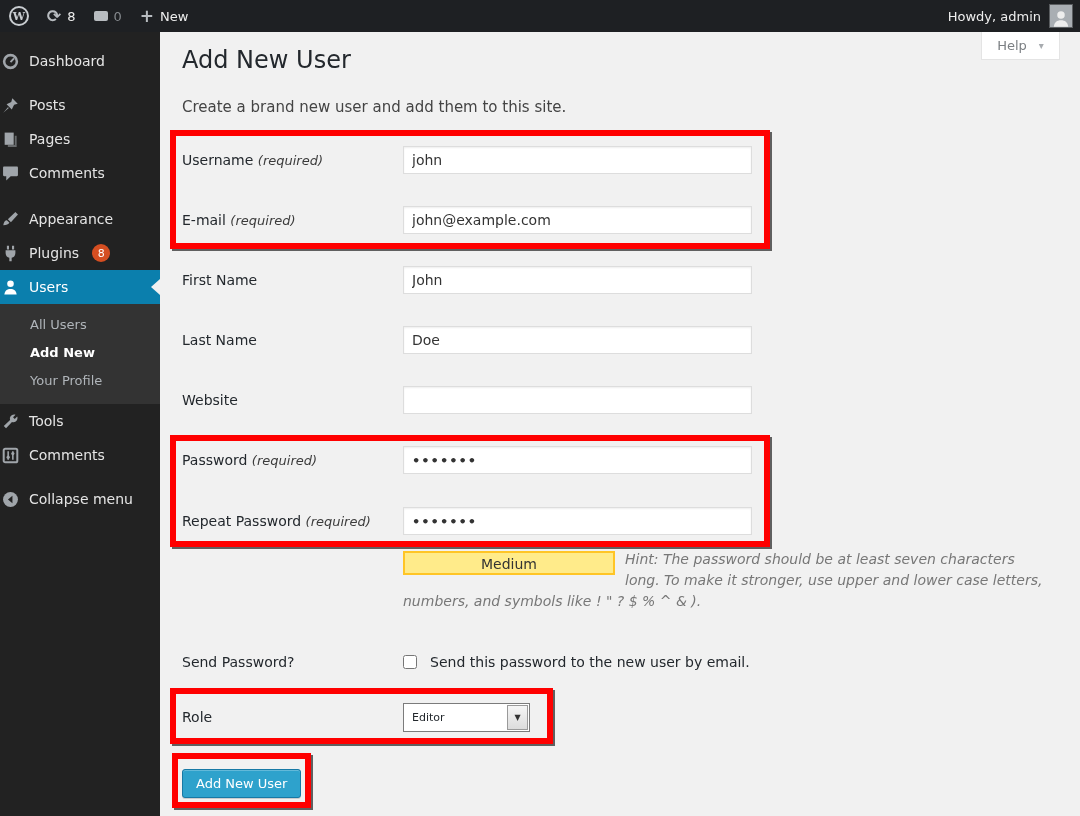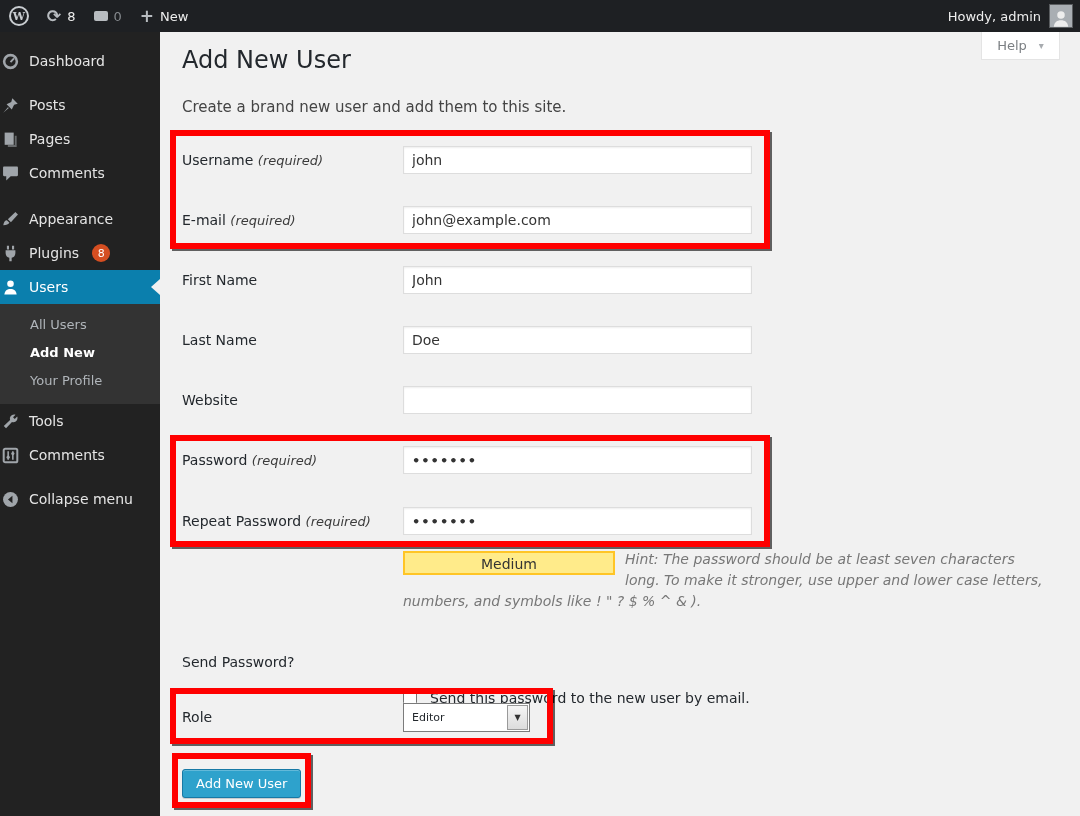--- a/index.html
+++ b/index.html
@@ -263,21 +263,21 @@
       <input class="txt-input pwd" type="text" value="•••••••" style="">
     </div>
 
     <div class="hint-wrap">
       <div class="strength-meter" style="background:#ffeb8a; border:2px solid #ffc526; color:#333;">Medium</div>
       <span>Hint: The password should be at least seven characters long. To make it stronger, use upper and lower case letters, numbers, and symbols like ! " ? $ % ^ &amp; ).</span>
     </div>
 
     <div class="row" style="top:616px;">
       <span class="lbl">Send Password?</span>
-      <span style="position:absolute; left:221px; top:4px; white-space:nowrap;margin-top:36px;">
+      <span style="position:absolute; left:221px; top:4px; white-space:nowrap;">
         <input type="checkbox" class="checkbox" style="">
         <span class="cb-label">Send this password to the new user by email.</span>
       </span>
     </div>
 
     <div class="row" style="top:671px;">
       <span class="lbl">Role</span>
       <div class="fake-select">
         <span class="sel-text">Editor</span>
         <span class="sel-btn">▼</span>

